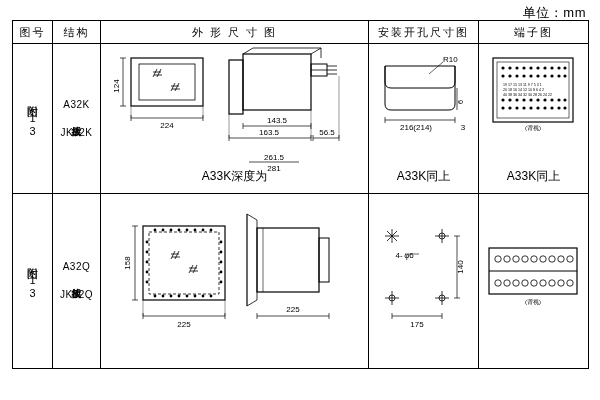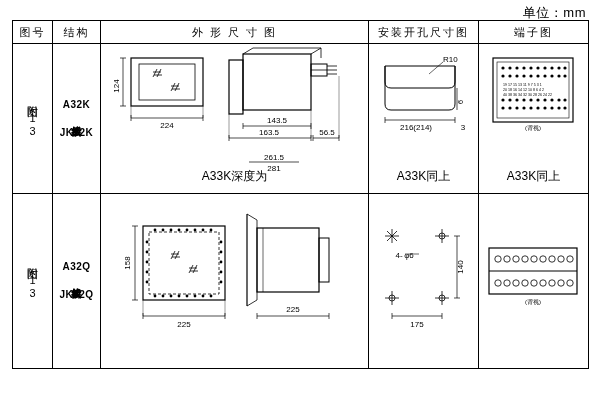--- a/index.html
+++ b/index.html
@@ -36,21 +36,21 @@
   .col2{width:48px;}
   .col3{width:268px;}
   .col4{width:110px;}
   .col5{width:110px;}
 
   .vtext{
     font-size:11px;
     line-height:13px;
     letter-spacing:1px;
   }
-  .structcell{font-size:10px;line-height:14px;font-weight:bold;}
+  .structcell{font-size:10px;line-height:14px;}
   .structcell .code{font-size:10px;letter-spacing:0.5px;}
   .structcell .mid{font-size:10px;}
 
   .note{
     position:absolute;
     left:0;right:0;
     bottom:8px;
     font-size:12px;
     text-align:center;
   }

